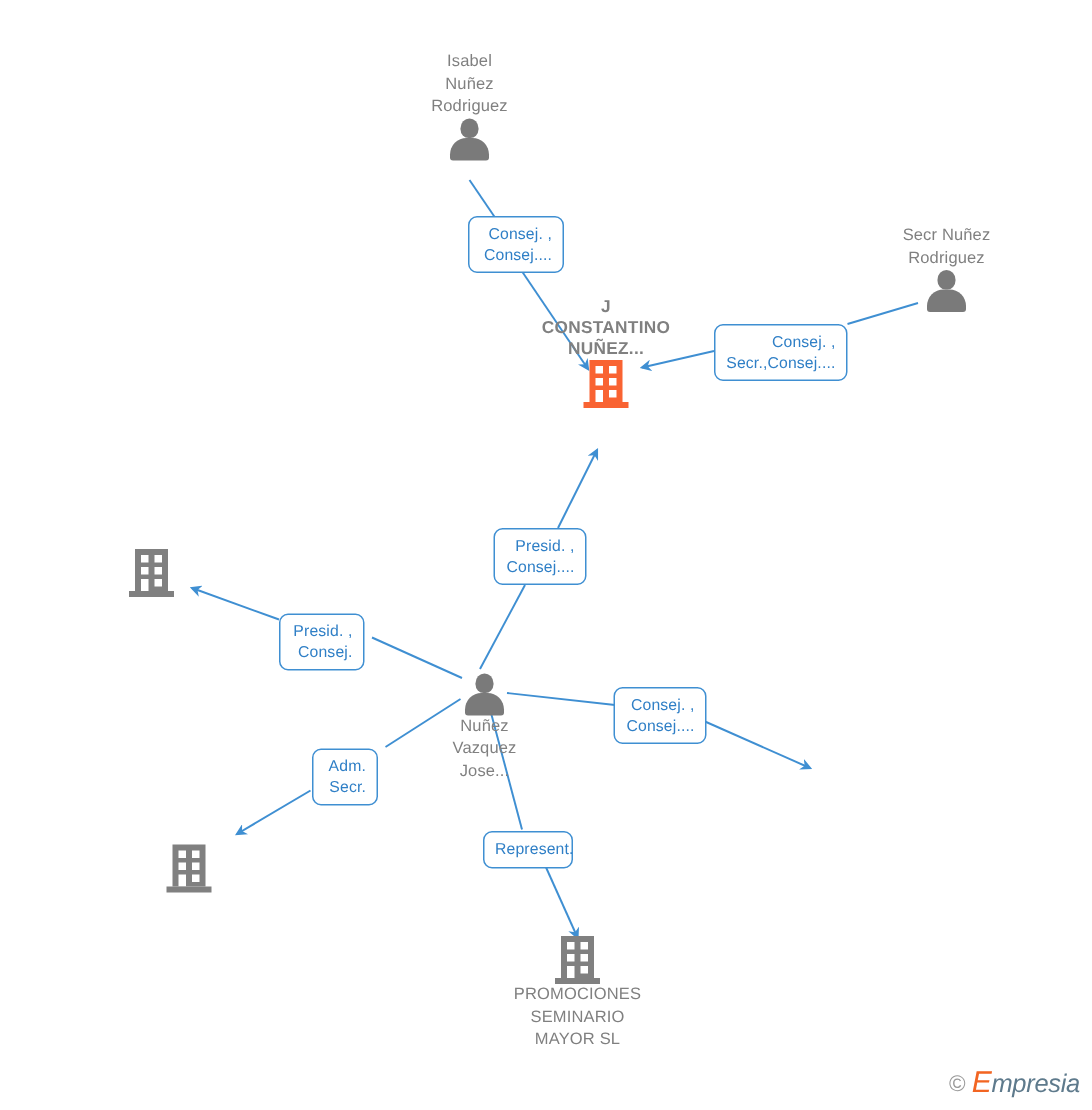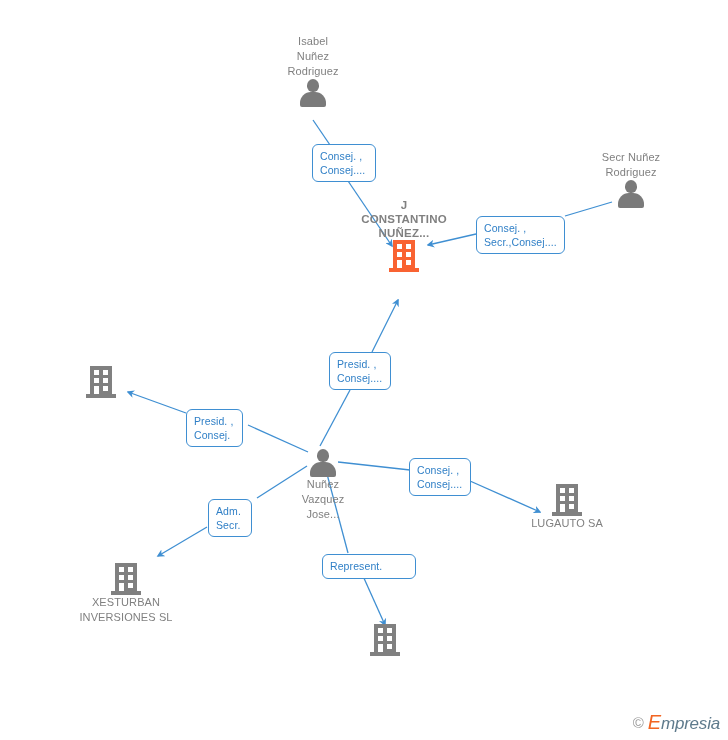--- a/index.html
+++ b/index.html
@@ -118,21 +118,21 @@
   
   .rel {
     position: absolute;
     box-sizing: border-box;
     background: #ffffff;
     border: 1.3px solid #3f8fd2;
     border-radius: 6px;
     color: #2f7fc6;
     font-size: 10.5px;
     line-height: 14px;
-    text-align: left;
+    text-align: right;
     padding: 4px 7px;
     white-space: pre-line;
     letter-spacing: 0.1px;
   }
 
   
   #watermark {
     position: absolute;
     right: 8px;
     bottom: 6px;
@@ -253,80 +253,66 @@
         <span class="win" style="left:17px; top:4px;"></span>
         <span class="win" style="left:8px;  top:12px;"></span>
         <span class="win" style="left:17px; top:12px;"></span>
         <span class="door" style="left:8px; top:20px;"></span>
         <span class="win" style="left:17px; top:20px;"></span>
         <span class="base"></span>
       </span>
     </span>
   </div>
 
-  <div class="node" style="left:567px; top:484px;">
+
+  <div class="node" style="left:126px; top:563px;">
     <span class="icon-wrap">
       <span class="bld">
         <span class="tower"></span>
         <span class="win" style="left:8px;  top:4px;"></span>
         <span class="win" style="left:17px; top:4px;"></span>
         <span class="win" style="left:8px;  top:12px;"></span>
         <span class="win" style="left:17px; top:12px;"></span>
         <span class="door" style="left:8px; top:20px;"></span>
         <span class="win" style="left:17px; top:20px;"></span>
         <span class="base"></span>
       </span>
     </span>
-    <div class="caption">LUGAUTO SA</div>
-  </div>
-
-  <div class="node" style="left:126px; top:563px;">
+  </div>
+
+  <div class="node" style="left:385px; top:624px;">
     <span class="icon-wrap">
       <span class="bld">
         <span class="tower"></span>
         <span class="win" style="left:8px;  top:4px;"></span>
         <span class="win" style="left:17px; top:4px;"></span>
         <span class="win" style="left:8px;  top:12px;"></span>
         <span class="win" style="left:17px; top:12px;"></span>
         <span class="door" style="left:8px; top:20px;"></span>
         <span class="win" style="left:17px; top:20px;"></span>
         <span class="base"></span>
       </span>
     </span>
-    <div class="caption">XESTURBAN
-INVERSIONES SL</div>
-  </div>
-
-  <div class="node" style="left:385px; top:624px;">
-    <span class="icon-wrap">
-      <span class="bld">
-        <span class="tower"></span>
-        <span class="win" style="left:8px;  top:4px;"></span>
-        <span class="win" style="left:17px; top:4px;"></span>
-        <span class="win" style="left:8px;  top:12px;"></span>
-        <span class="win" style="left:17px; top:12px;"></span>
-        <span class="door" style="left:8px; top:20px;"></span>
-        <span class="win" style="left:17px; top:20px;"></span>
-        <span class="base"></span>
-      </span>
-    </span>
+    <div class="caption">PROMOCIONES
+SEMINARIO
+MAYOR SL</div>
   </div>
 
   <div class="rel" style="left:312px; top:144px; width:64px;">Consej. ,
 Consej....</div>
   <div class="rel" style="left:476px; top:216px; width:89px;">Consej. ,
 Secr.,Consej....</div>
   <div class="rel" style="left:329px; top:352px; width:62px;">Presid. ,
 Consej....</div>
   <div class="rel" style="left:186px; top:409px; width:57px;">Presid. ,
 Consej.</div>
   <div class="rel" style="left:409px; top:458px; width:62px;">Consej. ,
 Consej....</div>
   <div class="rel" style="left:208px; top:499px; width:44px;">Adm.
 Secr.</div>
-  <div class="rel" style="left:322px; top:554px; width:94px; line-height:13px; padding:5px 7px;">Represent.</div>
+  <div class="rel" style="left:322px; top:554px; width:60px; line-height:13px; padding:5px 7px;">Represent.</div>
 
   <div id="watermark">
     <span class="copy">©</span>
     <span class="brand"><span class="cap">E</span><span>mpresia</span></span>
   </div>
 
 </div>
 
 </body></html>

